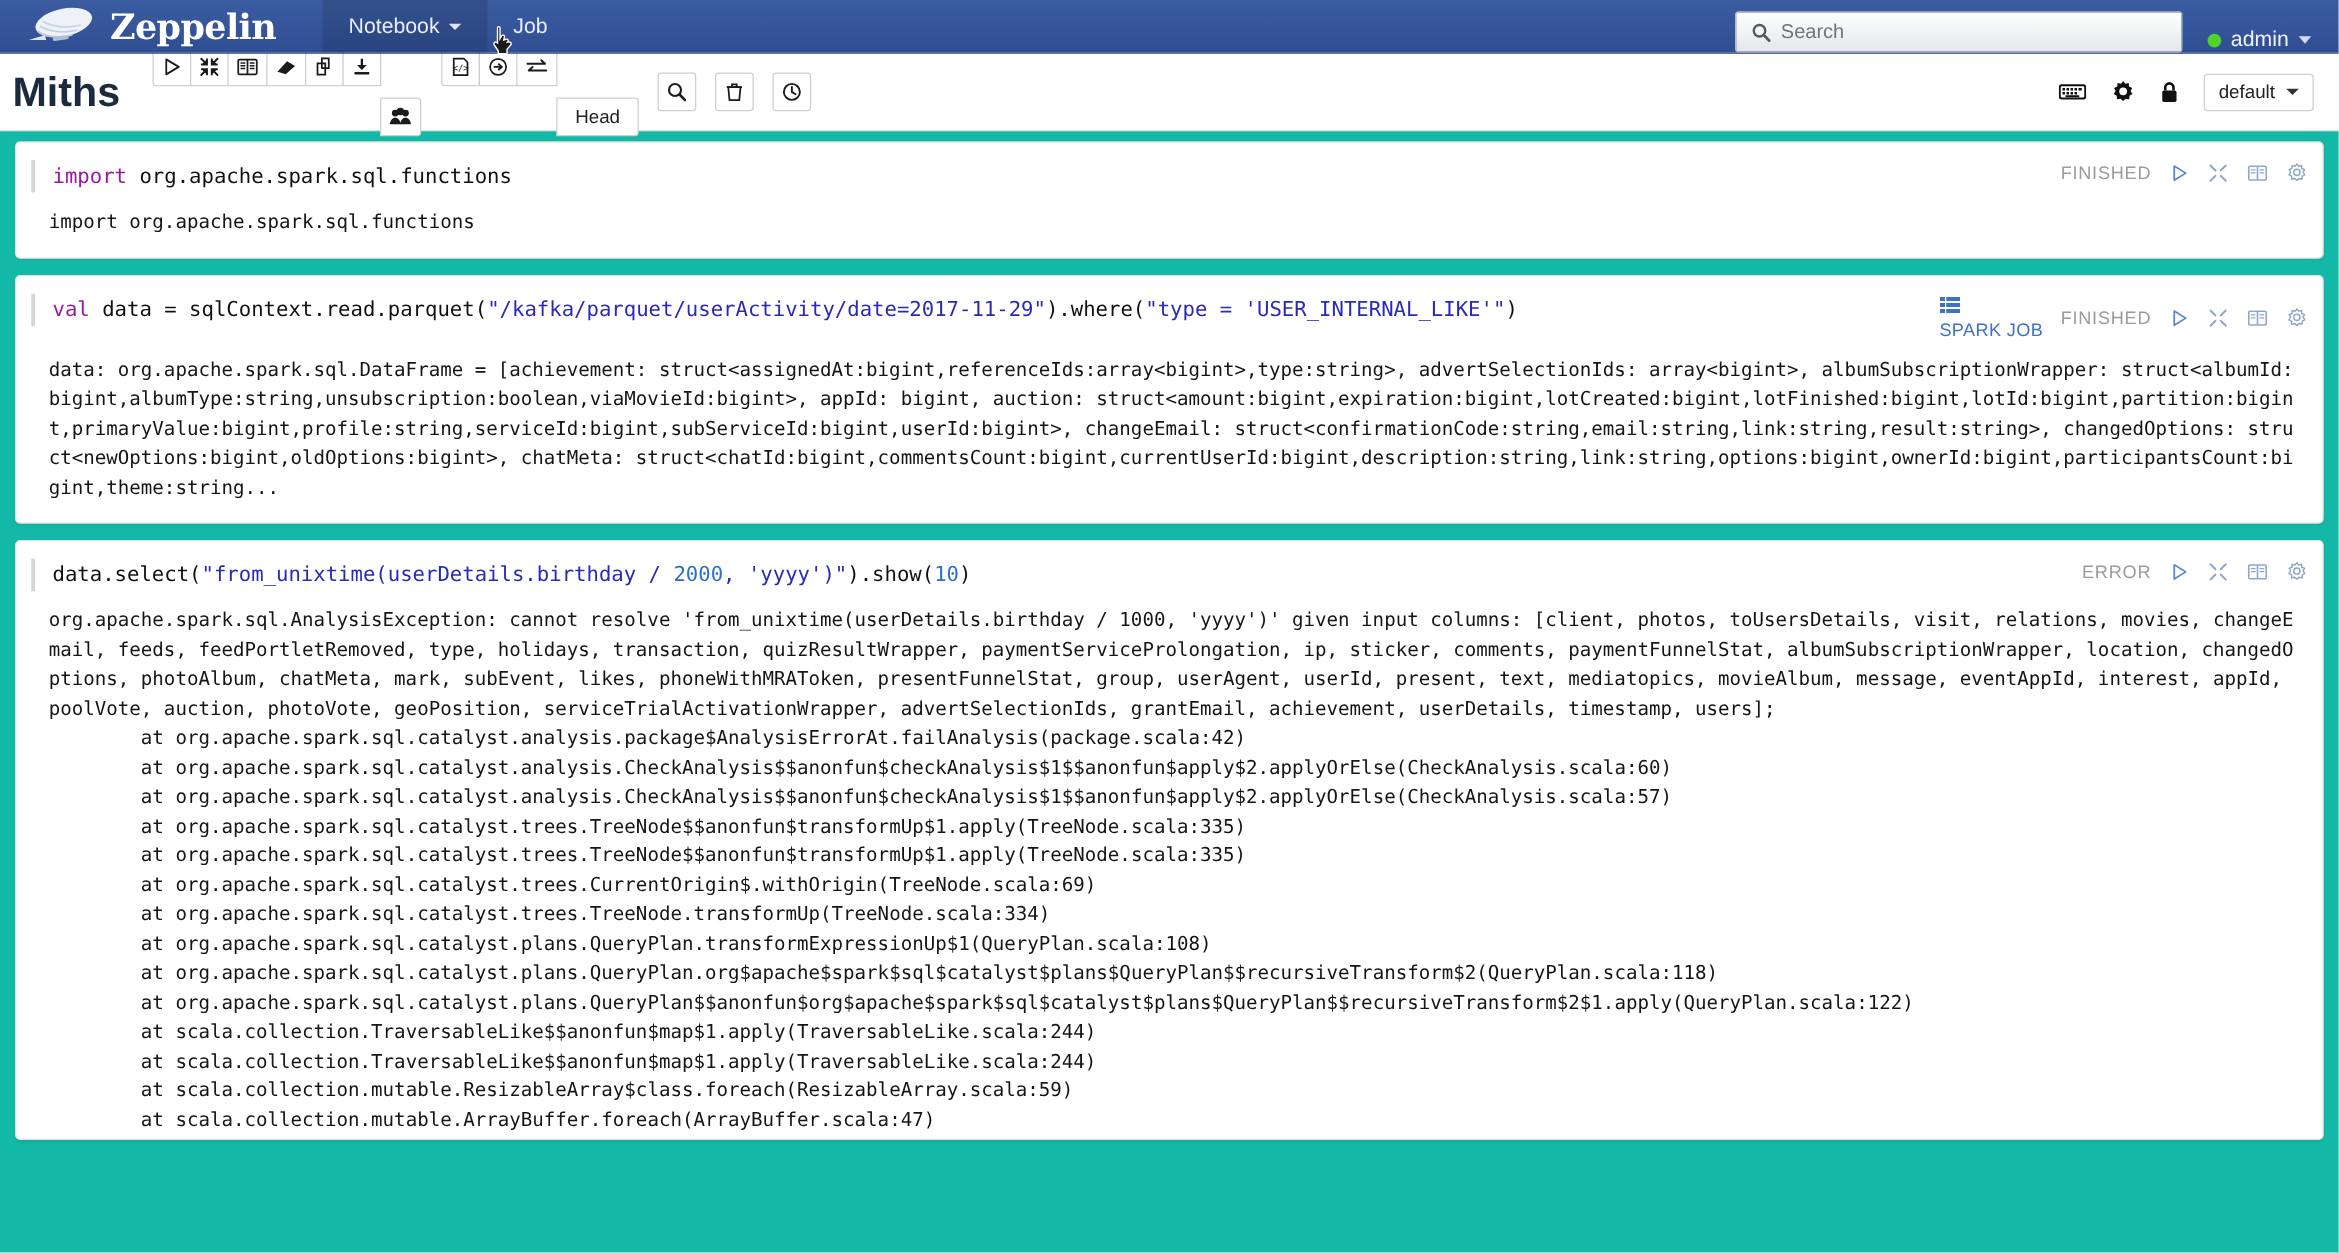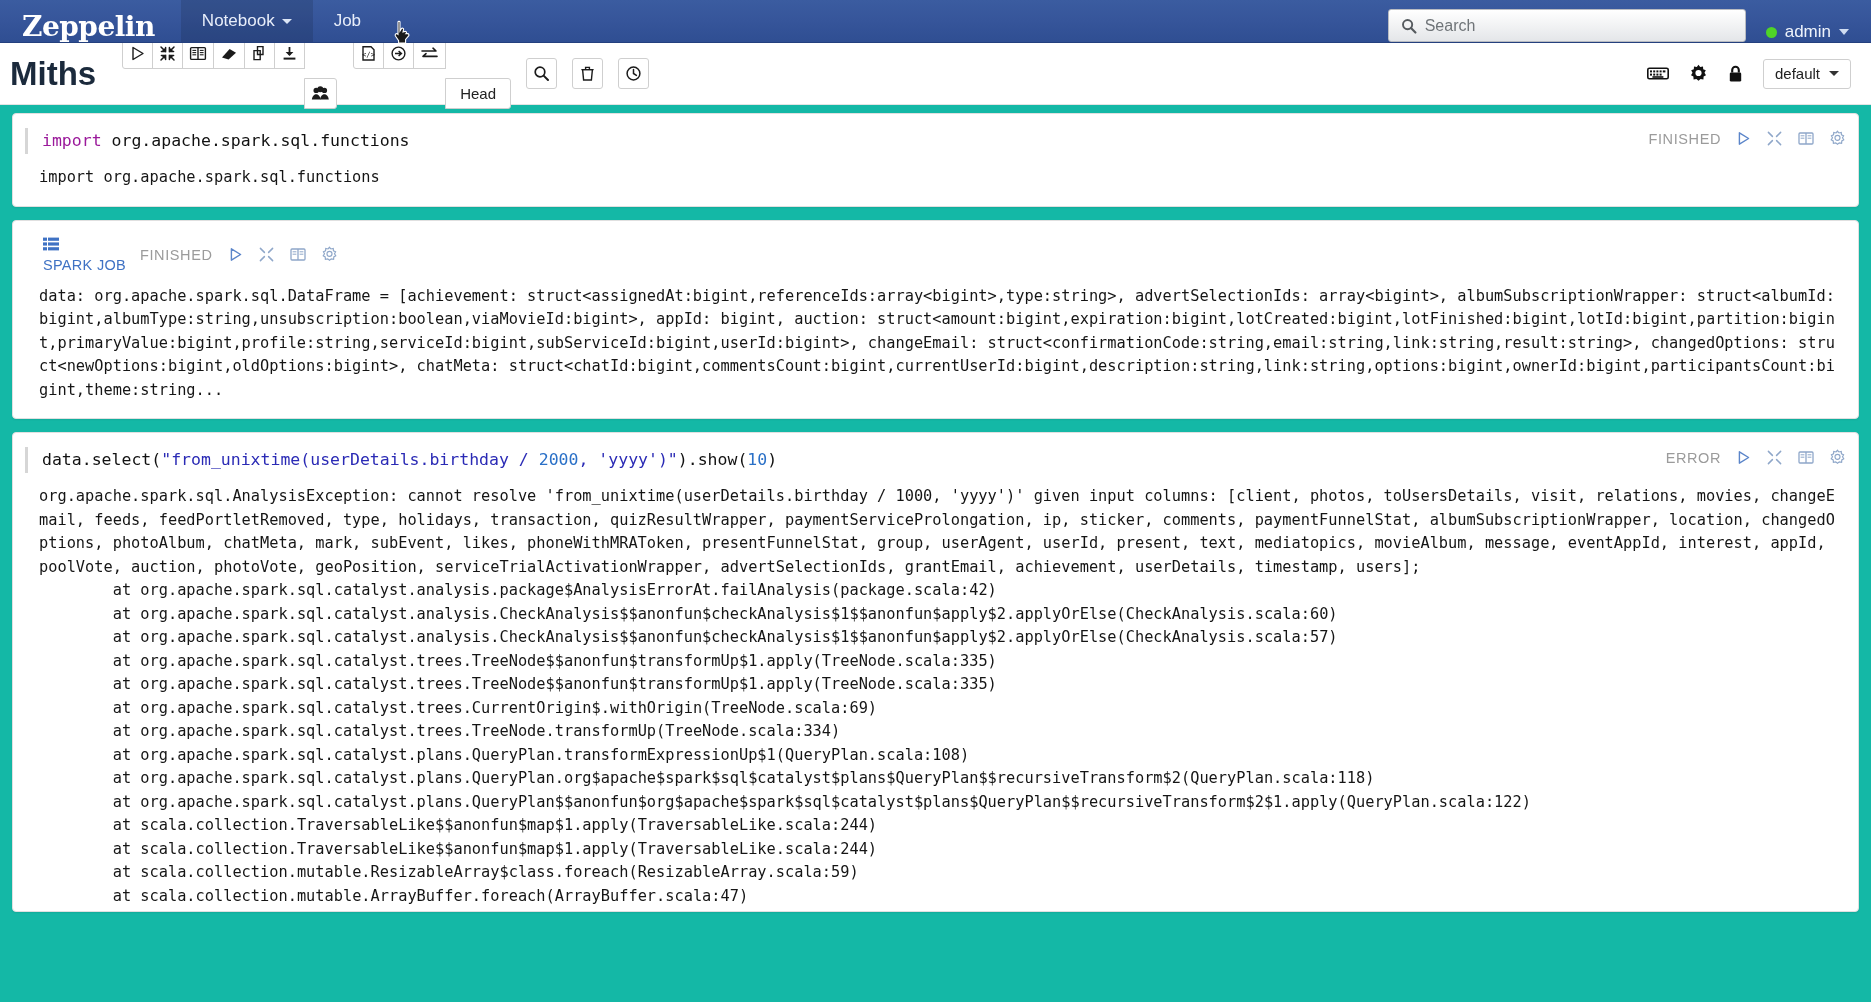--- a/index.html
+++ b/index.html
@@ -13,23 +13,22 @@
   
   .navbar {
     height: 43px;
     background: linear-gradient(to bottom, #3b5ca0 0%, #36559a 50%, #2f4e92 100%);
     display: flex; align-items: stretch;
     position: relative;
     border-bottom: 1px solid #24407e;
   }
   .brand {
     display: flex; align-items: center; gap: 10px;
-    padding: 0 26px 0 22px;
+    padding: 0 37px 0 22px;
     color: #fff;
-    flex-direction: column;
   }
   .zeppelin-logo { width: 56px; height: 34px; display: block; }
   .brand-text {
     font-family: "DejaVu Serif", "Liberation Serif", serif;
     font-size: 28px; font-weight: bold; color: #fff;
     letter-spacing: -0.5px;
   }
   .nav-links { display: flex; align-items: stretch; }
   .nav-item {
     display: flex; align-items: center; gap: 7px;
@@ -422,20 +421,21 @@
               <circle cx="9.5" cy="8.8" r="2.8" fill="none" stroke="#8fa7c9" stroke-width="1.3"></circle>
             </svg>
         </span>
       </div>
     </div>
     <div class="output">import org.apache.spark.sql.functions</div>
   </div>
 
   <div class="para">
     <div class="para-head">
+      <div class="code-line"><span class="kw">val</span><span> data = sqlContext.read.parquet(</span><span class="str">"/kafka/parquet/userActivity/date=2017-11-29"</span><span>).where(</span><span class="str">"type = 'USER_INTERNAL_LIKE'"</span><span>)</span></div>
       <div class="para-status">
         <span class="spark-job">
           <svg width="16" height="14" viewBox="0 0 16 14">
             <g fill="#3f72c4">
                 <rect x="0" y="0.6" width="4" height="3.2"></rect>
                 <rect x="5" y="0.6" width="11" height="3.2"></rect>
             <rect x="0" y="5.4" width="4" height="3.2"></rect>
                 <rect x="5" y="5.4" width="11" height="3.2"></rect>
             <rect x="0" y="10.2" width="4" height="3.2"></rect>
                 <rect x="5" y="10.2" width="11" height="3.2"></rect>

